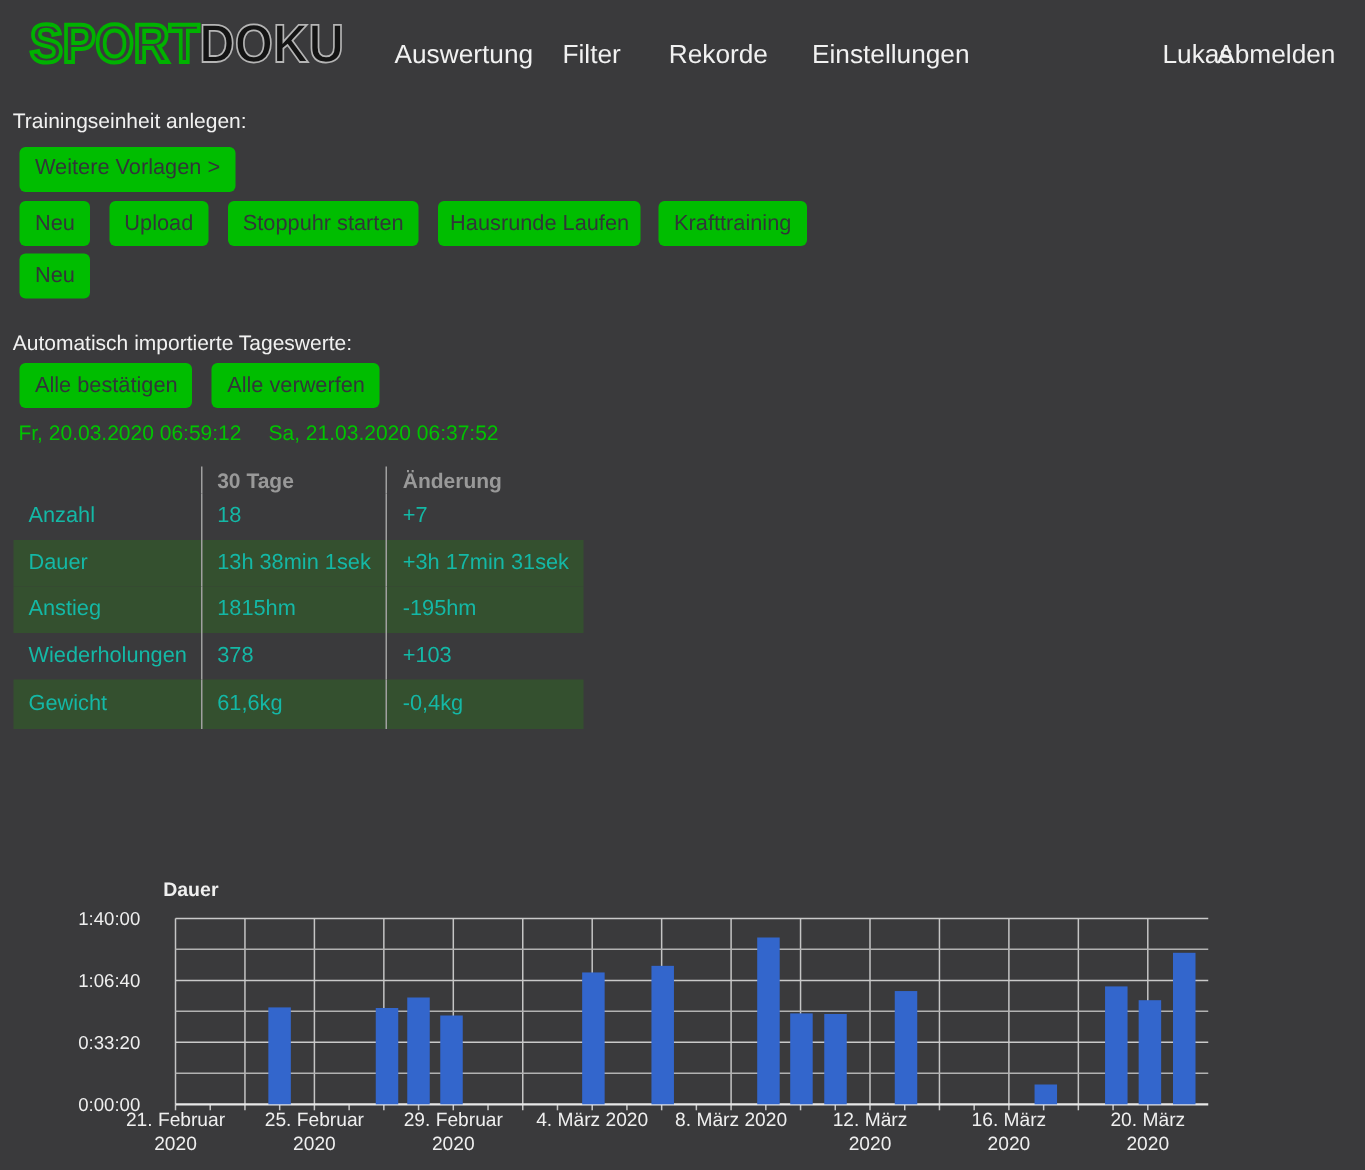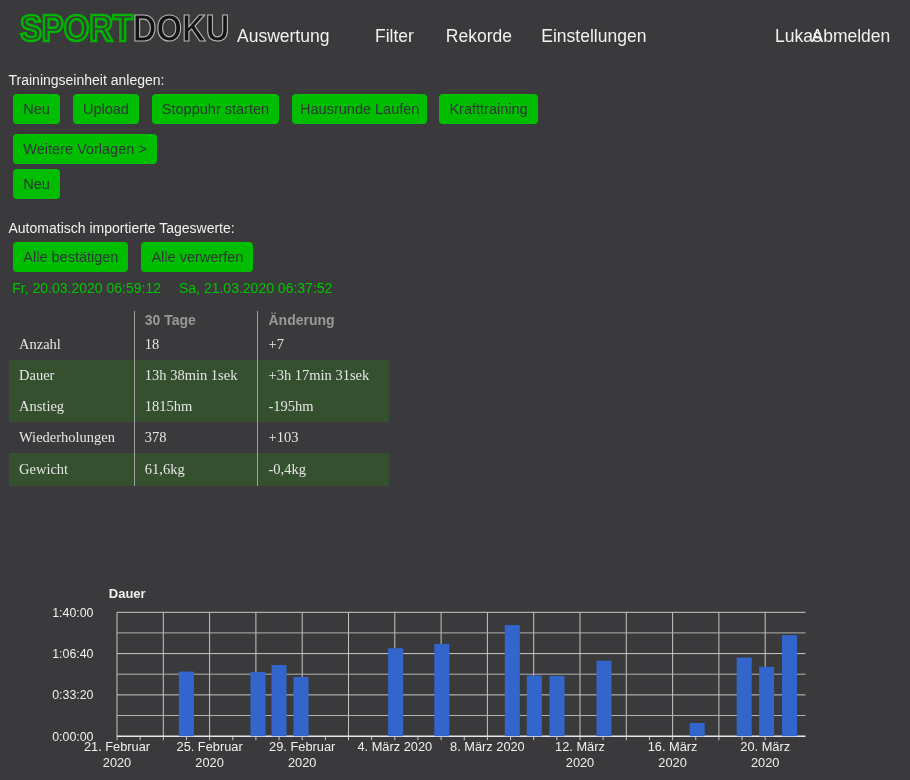--- a/index.html
+++ b/index.html
@@ -33,42 +33,42 @@
     line-height:29px;
     border:none;
     border-radius:4px;
     margin:0 13px 0 0;
     vertical-align:top;
   }
   .greenlink { color:#00c400; font-size:14px; text-decoration:none; }
   
   table.stats { border-collapse:collapse; table-layout:fixed; width:380.3px; margin:15.8px 0 0 9px; font-size:14.5px; }
   table.stats th { color:#999999; font-weight:bold; font-size:14px; text-align:left; height:17.6px; padding:1px 10px 0 10px; vertical-align:top; }
-  table.stats td { height:30.9px; padding:0 10px; color:#e5e5e5; vertical-align:middle; white-space:nowrap;font-family:Liberation Serif, serif; }
+  table.stats td { height:30.9px; padding:0 10px; color:#14b8a6; vertical-align:middle; white-space:nowrap; }
   table.stats td.c2, table.stats th.c2, table.stats td.c3, table.stats th.c3 { border-left:1px solid #a0a0a0; }
   table.stats tr.hl { background:#34502f; }
 </style>
 </head>
 <body>
 <div class="nav">
   <div class="logo"><span class="sport">SPORT</span><span class="doku">DOKU</span></div>
-  <a href="#" style="left:237px;">Auswertung</a>
+  <a href="#" style="left:263px;">Auswertung</a>
   <a href="#" style="left:375px;">Filter</a>
   <a href="#" style="left:445.8px;">Rekorde</a>
   <a href="#" style="left:541.3px;">Einstellungen</a>
   <a href="#" style="left:775px;">Lukas</a>
   <a href="#" style="left:811.5px;">Abmelden</a>
 </div>
 <main>
   <div class="seclabel" style="margin-top:12.6px;">Trainingseinheit anlegen:</div>
+  <div class="btnrow" style="margin-top:10px;">
+    <button class="btn">Weitere Vorlagen &gt;</button>
+  </div>
   <div class="btnrow" style="margin-top:6.9px;">
     <button class="btn">Neu</button><button class="btn">Upload</button><button class="btn">Stoppuhr starten</button><button class="btn" style="padding:0 8px; margin-right:12px;">Hausrunde Laufen</button><button class="btn">Krafttraining</button>
-  </div>
-  <div class="btnrow" style="margin-top:10px;">
-    <button class="btn">Weitere Vorlagen &gt;</button>
   </div>
   <div class="btnrow" style="margin-top:4.7px;">
     <button class="btn">Neu</button>
   </div>
   <div class="seclabel" style="margin-top:20.9px;">Automatisch importierte Tageswerte:</div>
   <div class="btnrow" style="margin-top:6.4px;">
     <button class="btn">Alle bestätigen</button><button class="btn">Alle verwerfen</button>
   </div>
   <div style="margin:7.1px 0 0 12.3px; font-size:14px; line-height:16px;">
     <a class="greenlink" href="#">Fr, 20.03.2020 06:59:12</a><span style="display:inline-block; width:18px;"></span><a class="greenlink" href="#">Sa, 21.03.2020 06:37:52</a>

